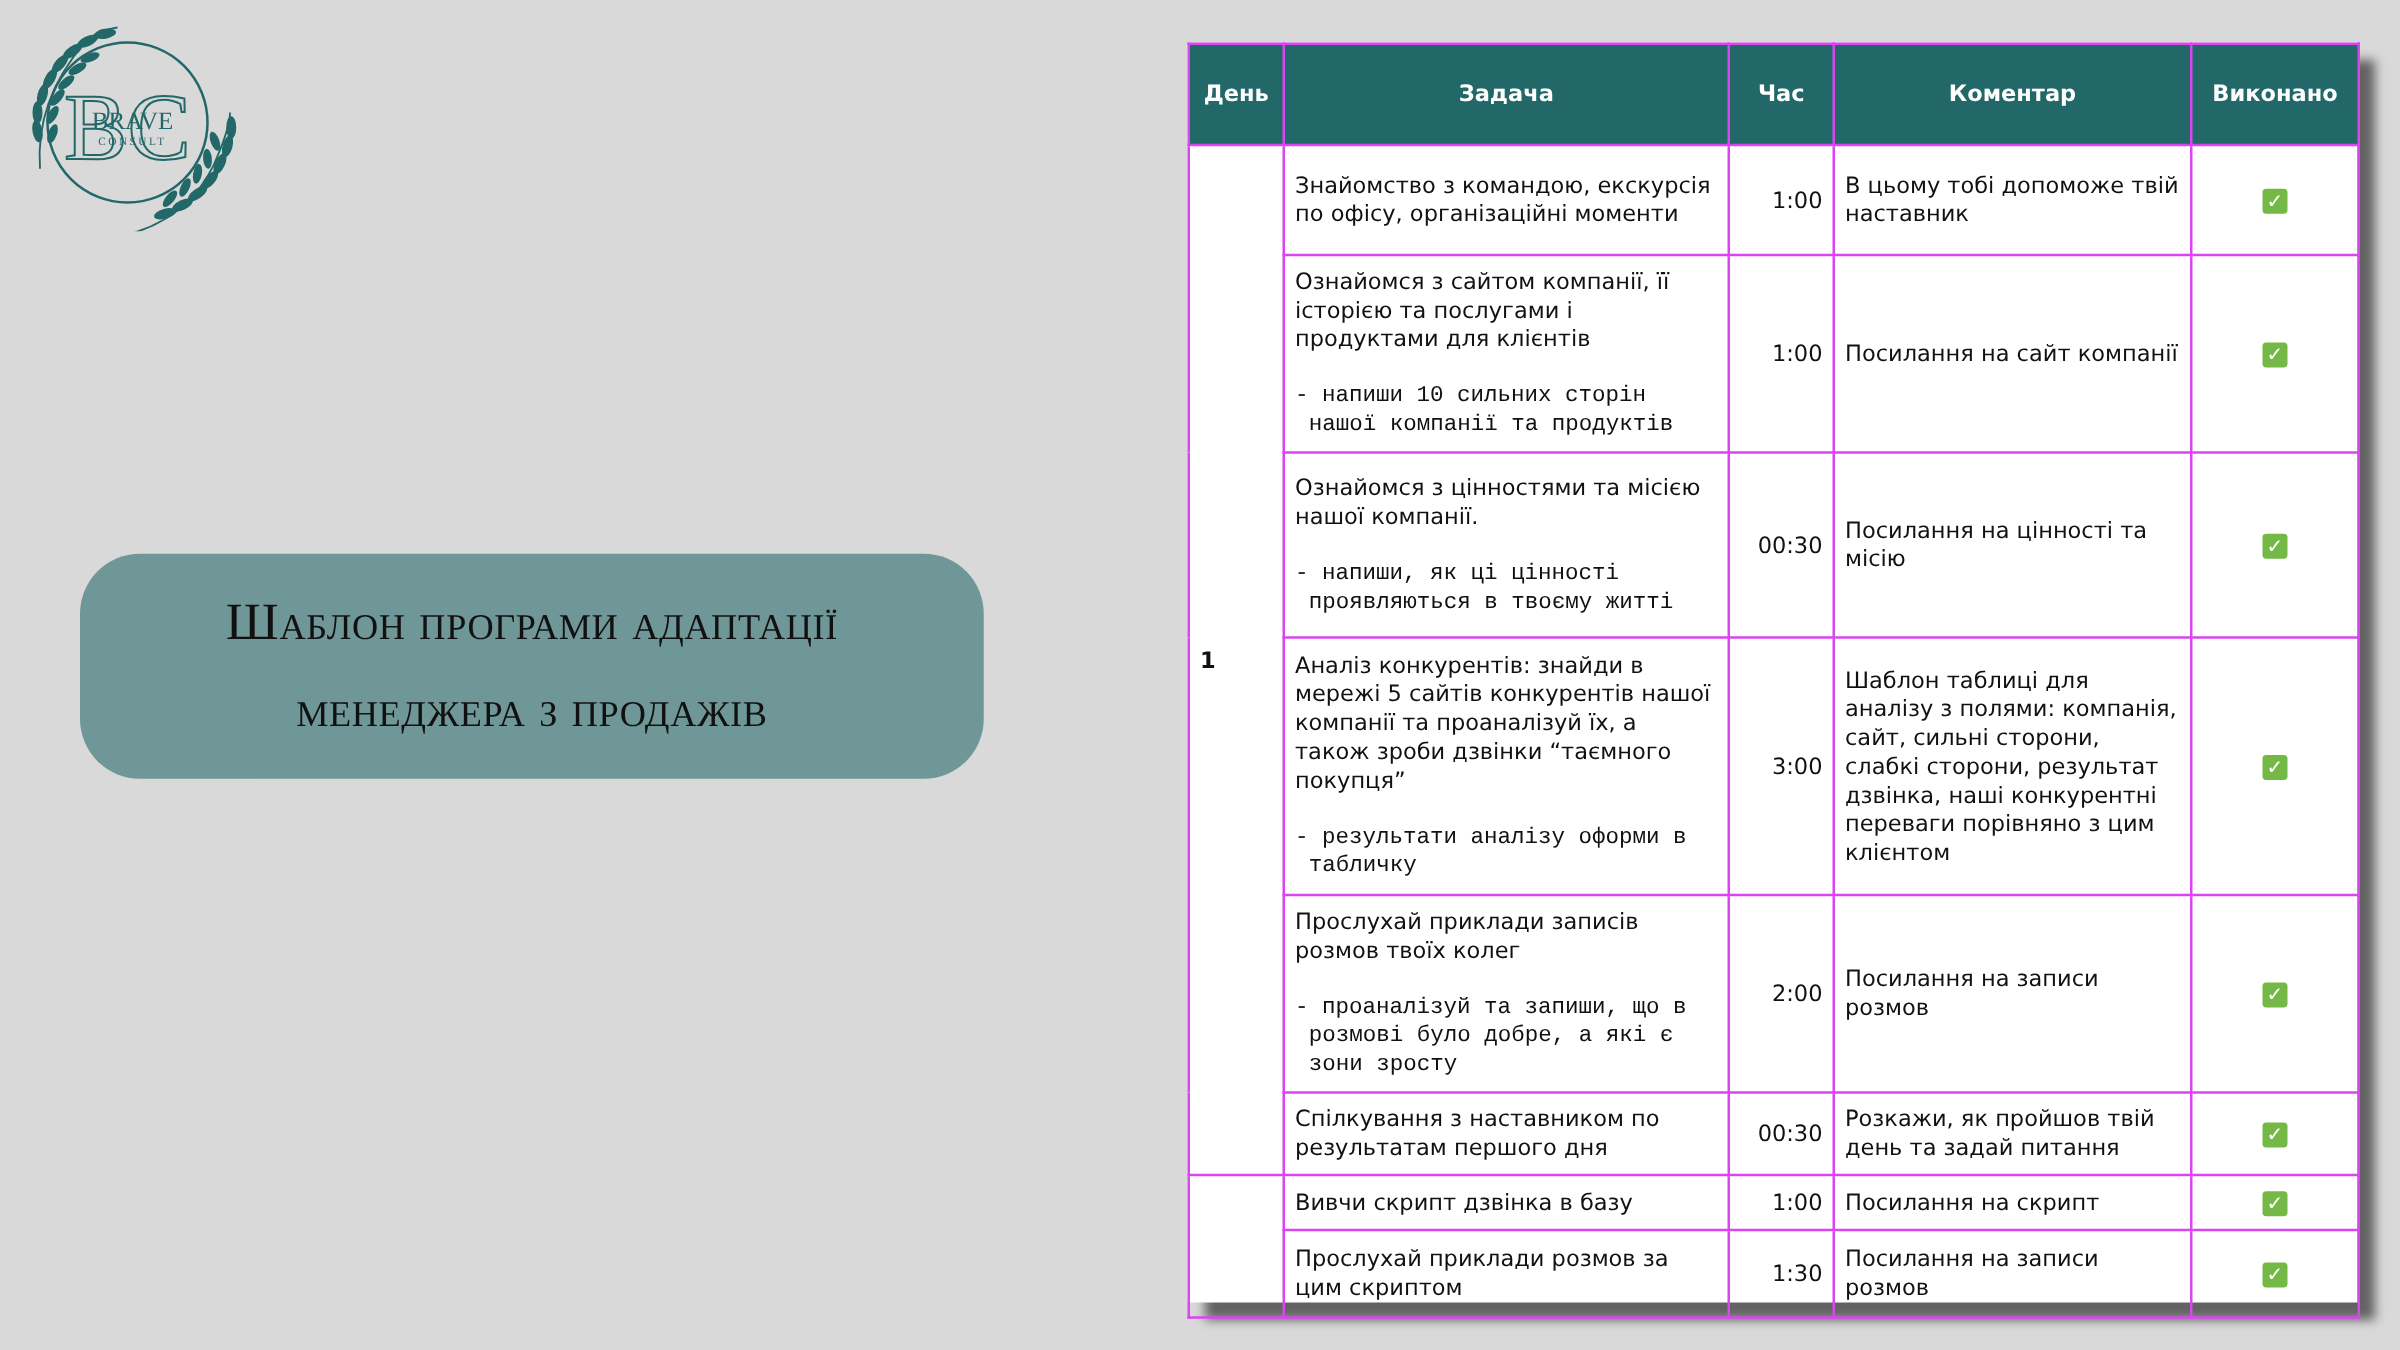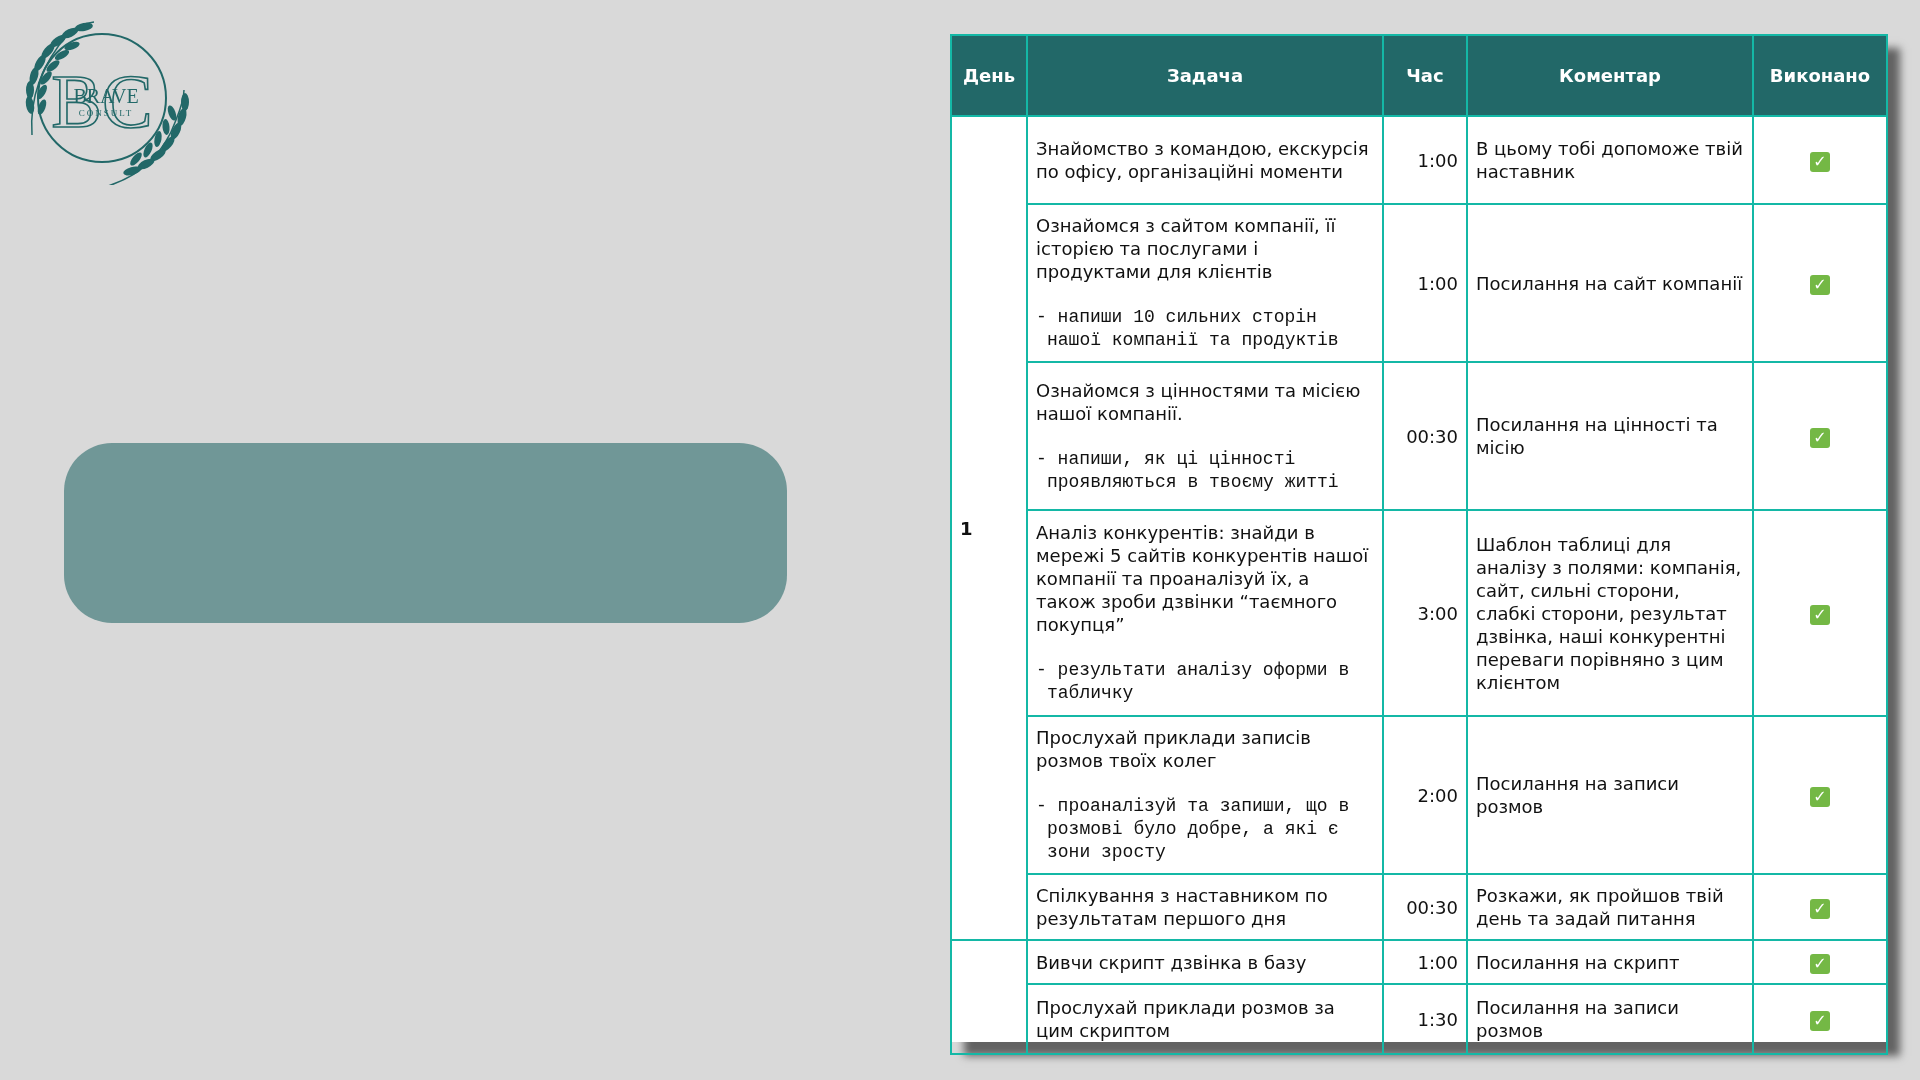--- a/index.html
+++ b/index.html
@@ -22,21 +22,21 @@
   }
   .table-wrap {
     position:absolute; left:950px; top:34px; width:936px; height:1008px;
     background:#fff;
     box-shadow: 14px 14px 8px rgba(0,0,0,0.55);
   }
   table {
     border-collapse:collapse; width:936px; height:1008px; table-layout:fixed;
     font-family:"DejaVu Sans", sans-serif; font-size:18px; color:#111;
   }
-  th, td { border:2px solid #14b8a6; vertical-align:middle; }
+  th, td { border:2px solid #d946ef; vertical-align:middle; }
   th {
     background:#226868; color:#fff; font-weight:bold; font-size:18px;
     height:77px; text-align:center; font-family:"DejaVu Sans", sans-serif;
   }
   td { padding:3px 8px; line-height:23px; }
   td.day { font-weight:bold; text-align:left; padding-left:8px; }
   td.time { text-align:right; padding-left:8px; }
   td.done { text-align:center; }
   .task-main { display:block; }
   .task-sub { display:block; margin-top:23px; padding-left:11px; text-indent:-11px;font-family:Liberation Mono, monospace; }
@@ -86,20 +86,22 @@
       <ellipse cx="140" cy="140" rx="3.5" ry="8" transform="rotate(25 140 140)"></ellipse>
       <ellipse cx="128" cy="149" rx="3.5" ry="8" transform="rotate(40 128 149)"></ellipse>
     </g>
     <text x="94" y="117" text-anchor="middle" font-family="Liberation Serif, serif" font-size="76" fill="none" stroke="#226868" stroke-width="1.6">BC</text>
     <text x="98" y="93" text-anchor="middle" font-family="Liberation Serif, serif" font-size="20" fill="#226868">BRAVE</text>
     <text x="98" y="106" text-anchor="middle" font-family="Liberation Serif, serif" font-size="9" letter-spacing="2" fill="#226868">CONSULT</text>
   </svg>
 </div>
 
 <div class="title-box">
+  <div class="title-line">Шаблон програми адаптації</div>
+  <div class="title-line">менеджера з продажів</div>
 </div>
 
 <div class="table-wrap">
   <table>
     <colgroup>
       <col style="width:76px">
       <col style="width:356px">
       <col style="width:84px">
       <col style="width:286px">
       <col style="width:134px">

